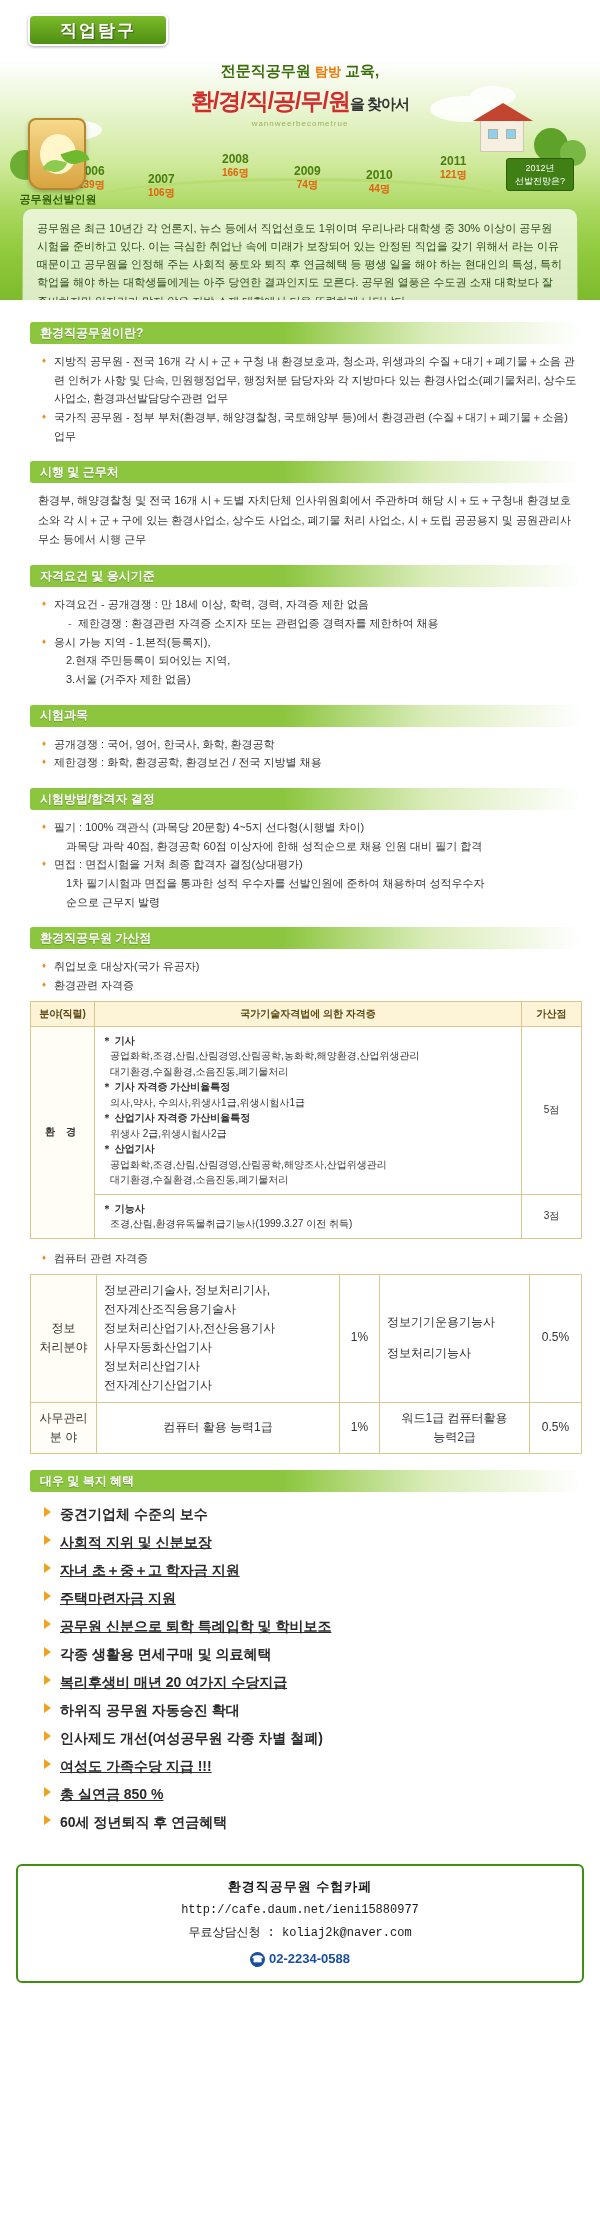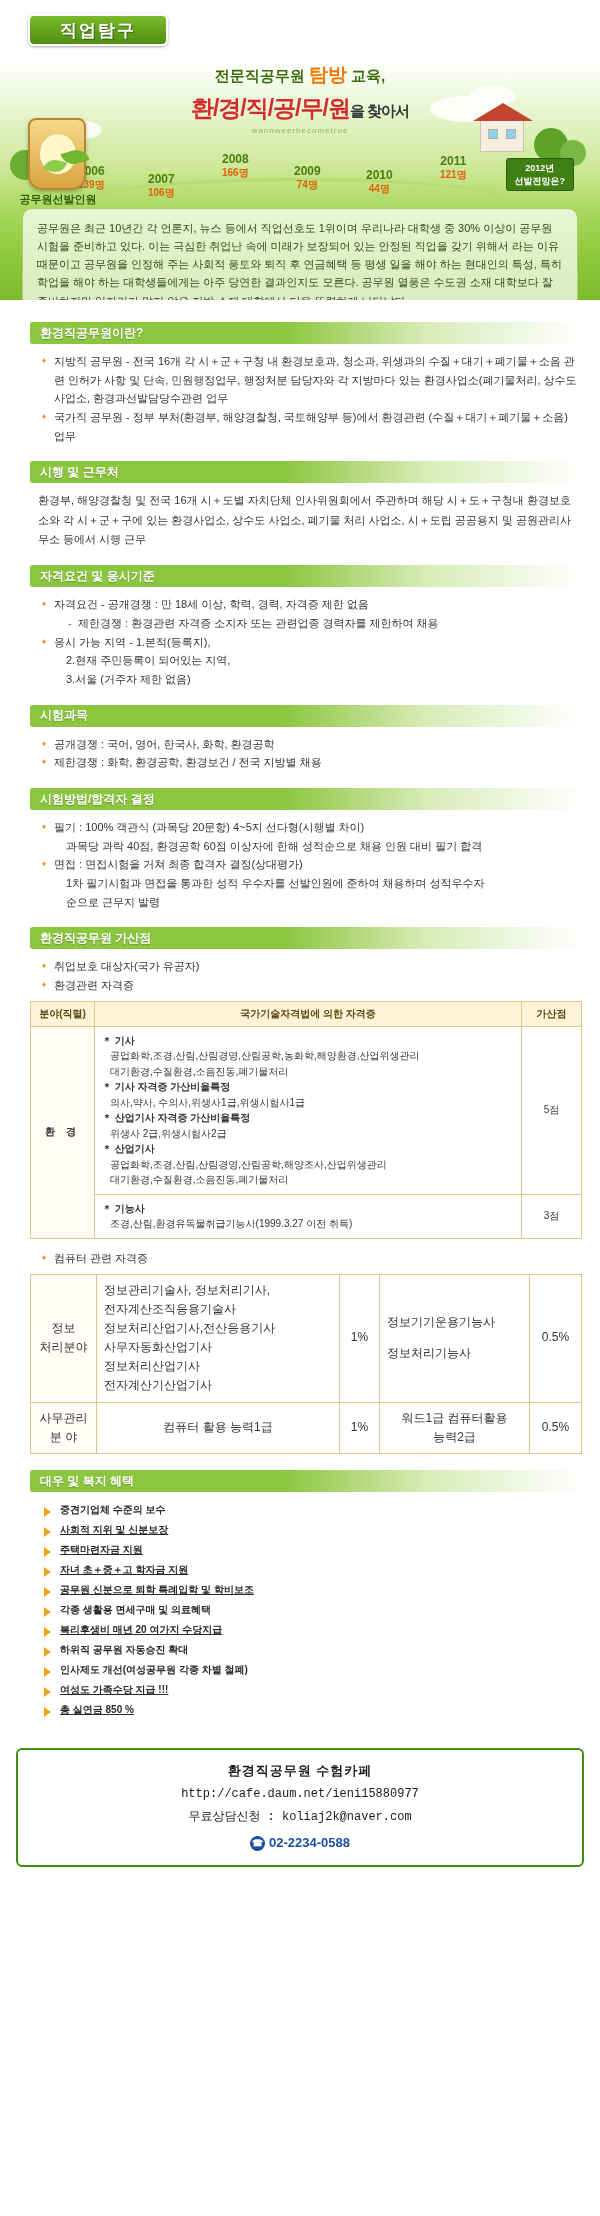--- a/index.html
+++ b/index.html
@@ -28,21 +28,21 @@
     border-radius:6px;
     box-shadow:0 1px 3px rgba(0,0,0,.35);
     display:flex; align-items:center; justify-content:center;
   }
   .title-tab span {
     color:#ffffff; font-size:17px; font-weight:bold; letter-spacing:2px;
     text-shadow:1px 1px 1px rgba(0,0,0,.4);
   }
   .hero-text { position:absolute; top:62px; left:0; width:600px; text-align:center; }
   .hero-line1 { font-size:15px; color:#3b6e0a; font-weight:bold; }
-  .hero-line1 .orange { color:#f07800; font-size:19px; }
+  .hero-line1 .orange { color:#f07800; font-size:13px; }
   .hero-line2 { font-size:23px; color:#1f4f9c; font-weight:bold; margin-top:5px; letter-spacing:-1px; }
   .hero-line2 .b { color:#d12b2b; }
   .hero-line2 .k { color:#333; font-size:15px;margin-top:23px; }
   .hero-sub { font-size:8px; color:#9ab05f; letter-spacing:1px; margin-top:2px; }
 
   .cloud { position:absolute; background:#ffffff; border-radius:50%; opacity:.85; }
   .c1 { width:70px; height:26px; left:430px; top:96px; }
   .c2 { width:46px; height:20px; left:470px; top:86px; }
   .c3 { width:54px; height:20px; left:48px; top:120px; }
 
@@ -81,21 +81,21 @@
     box-shadow:0 2px 4px rgba(0,0,0,.25);
   }
   .lamp .glow{ position:absolute; left:10px; top:14px; width:36px;height:40px;background:#fff6c9;border-radius:50%; }
   .lamp-label {
     position:absolute; left:18px; top:192px; width:80px; text-align:center;
     font-size:11px; font-weight:bold; color:#2f5d06;
   }
   .badge-2012 {
     position:absolute; right:26px; top:158px;
     background:#3f7f14; color:#fff; font-size:9px; padding:3px 8px; border-radius:3px;
-    border:1px solid #2b5c08; text-align:center; line-height:1.4;font-weight:bold;
+    border:1px solid #2b5c08; text-align:center; line-height:1.4;
   }
   .leaf-a{position:absolute;left:62px;top:150px;width:26px;height:14px;background:#6fb92f;border-radius:0 14px 0 14px;transform:rotate(-18deg);}
   .leaf-b{position:absolute;left:44px;top:160px;width:22px;height:12px;background:#8ccb4e;border-radius:14px 0 14px 0;transform:rotate(12deg);}
 
   .intro-box {
     position:absolute; left:22px; top:208px; width:556px;
     background:rgba(255,255,255,.72);
     border:1px solid #a9cf6c; border-radius:10px;
     padding:10px 14px;
     font-size:11px; line-height:1.65; color:#2d4a16;
@@ -135,21 +135,21 @@
   .tbl-cell-lines div { line-height:1.55; }
   .tbl-cell-lines .head { font-weight:bold; }
   .tbl-cell-lines .ind { padding-left:8px; }
 
   table.comp td { border:1px solid #d8c88e; padding:6px 7px; font-size:12px; line-height:1.6; }
   table.comp td.label { text-align:center; width:66px; background:#fffdf5; }
 
   
   ul.benefit { list-style:none; margin:4px 0 0 0; padding:0 0 0 14px; }
   ul.benefit li {
-    font-size:10px; line-height:2.0; color:#2a2a2a; position:relative; padding-left:16px; font-weight:bold;
+    font-size:14px; line-height:2.0; color:#2a2a2a; position:relative; padding-left:16px; font-weight:bold;
   }
   ul.benefit li:before {
     content:""; position:absolute; left:0; top:7px;
     border-left:7px solid #f0a21c; border-top:5px solid transparent; border-bottom:5px solid transparent;
   }
   ul.benefit li u { text-decoration:underline; }
 
   
   .footer {
     margin:18px 16px 20px 16px;
@@ -375,29 +375,30 @@
         </tr>
       </tbody>
     </table>
 
     <div class="sec-bar">
       <span>대우 및 복지 혜택</span>
     </div>
     <ul class="benefit">
       <li><span>중견기업체 수준의 보수</span></li>
       <li><u>사회적 지위 및 신분보장</u></li>
+      <li><u>자녀 초＋중＋고 학자금 지원</u></li>
       <li><u>주택마련자금 지원</u></li>
-      <li><u>자녀 초＋중＋고 학자금 지원</u></li>
       <li><u>공무원 신분으로 퇴학 특례입학 및 학비보조</u></li>
       <li><span>각종 생활용 면세구매 및 의료혜택</span></li>
       <li><u>복리후생비 매년 20 여가지 수당지급</u></li>
       <li><span>하위직 공무원 자동승진 확대</span></li>
       <li><span>인사제도 개선(여성공무원 각종 차별 철폐)</span></li>
       <li><u>여성도 가족수당 지급 !!!</u></li>
       <li><u>총 실연금 850 %</u></li>
+      <li><span>60세 정년퇴직 후 연금혜택</span></li>
     </ul>
   </div>
 
   <div class="footer">
     <div class="f1">환경직공무원 수험카페</div>
     <div class="f2">http://cafe.daum.net/ieni15880977</div>
     <div class="f3">무료상담신청 : koliaj2k@naver.com</div>
     <div class="f4">
       <span class="tel">☎</span><span>02-2234-0588</span>
     </div>

